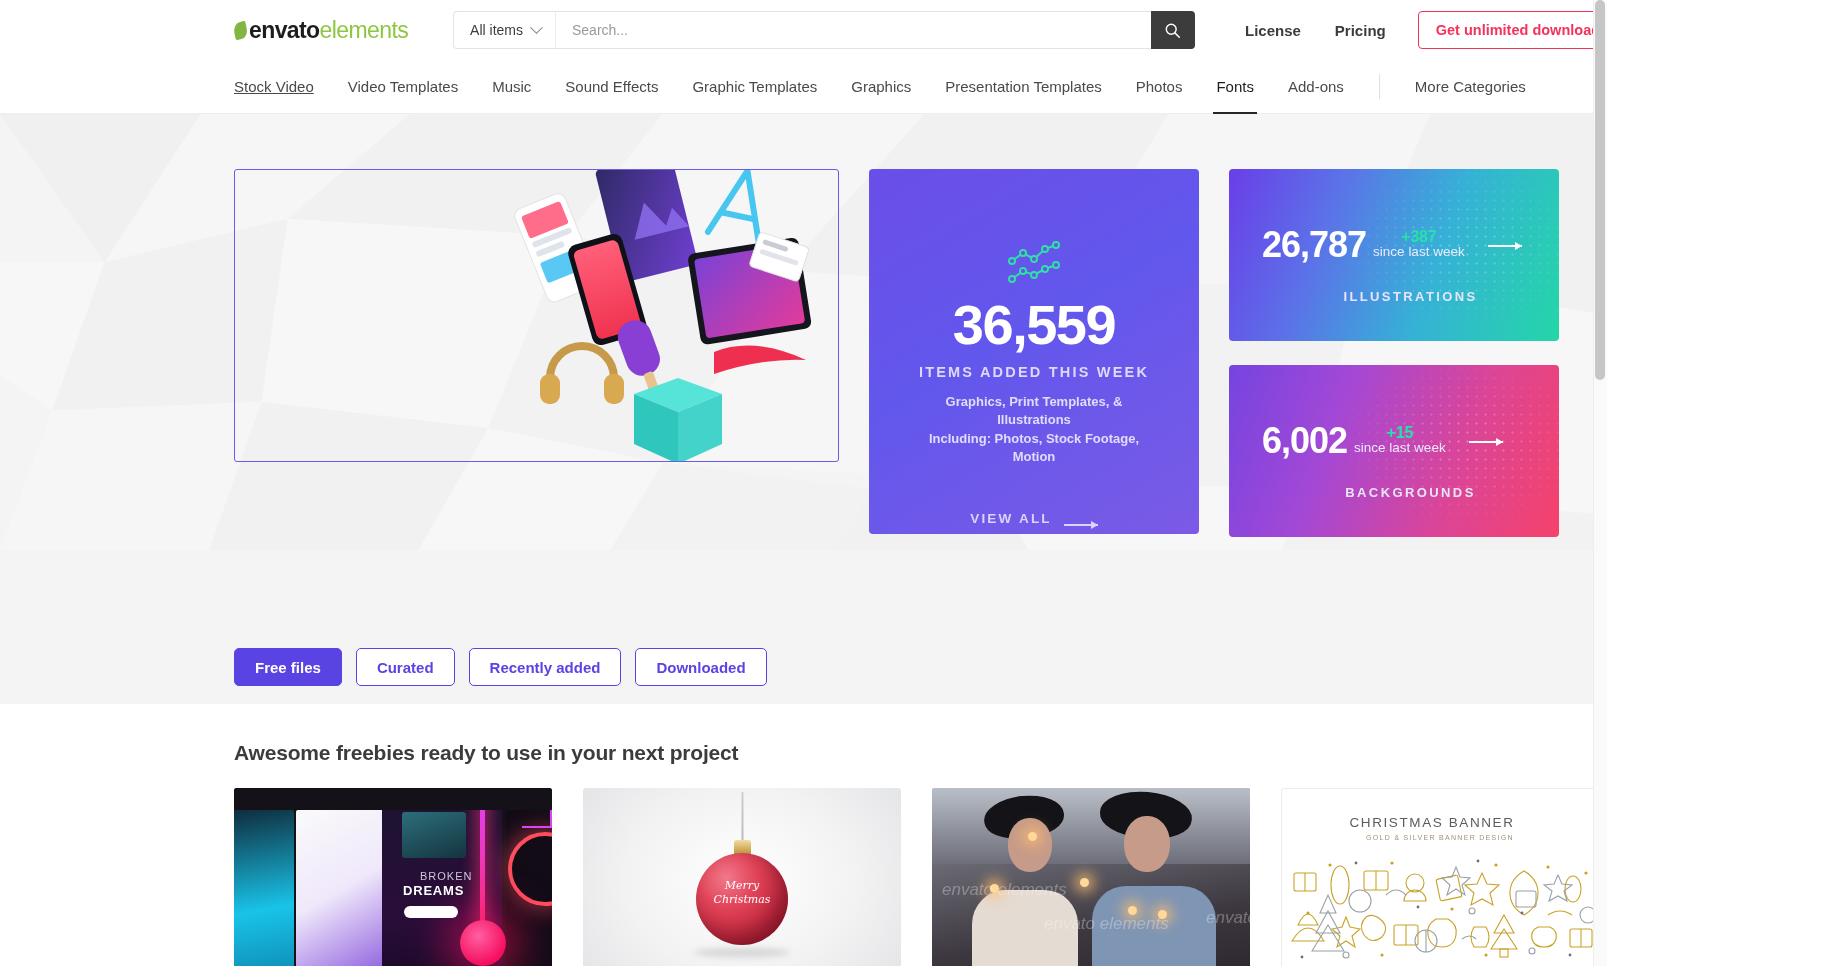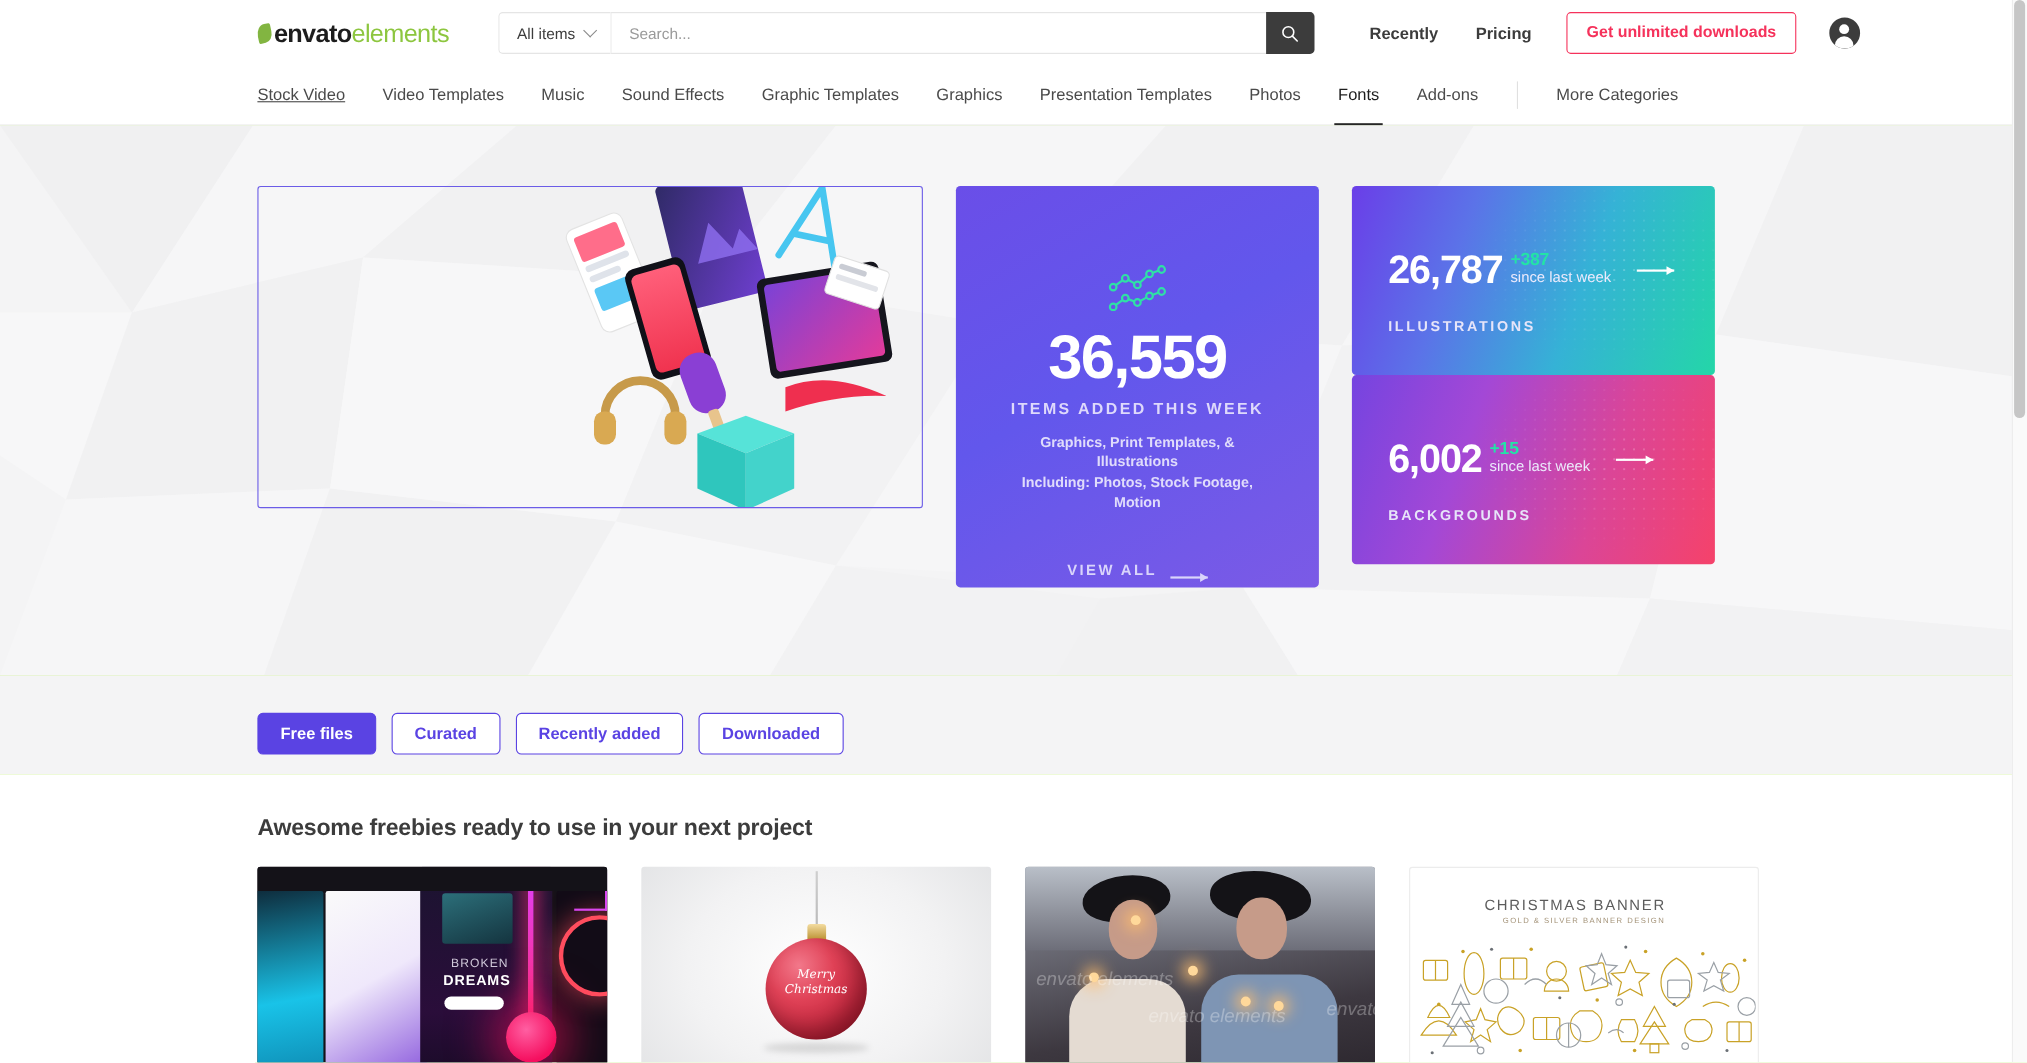--- a/index.html
+++ b/index.html
@@ -8,24 +8,24 @@
     width: 1843px;
     height: 966px;
     overflow: hidden;
     background: #ffffff;
     font-family: "Liberation Sans", sans-serif;
     -webkit-font-smoothing: antialiased;
   }
 
   .page {
     position: relative;
-    width: 1843px;
+    width: 1607px;
     height: 966px;
     overflow: hidden;
-    background: #bef264;
+    background: #22c55e;
   }
 
   
   .header {
     height: 60px;
     display: flex;
     align-items: center;
     padding: 0 40px 0 234px;
     background: #ffffff;
   }
@@ -302,21 +302,21 @@
   }
   .arrow-line::after {
     content:"";
     position: absolute; right: 0; top: -3px;
     border-left: 7px solid currentColor;
     border-top: 4px solid transparent;
     border-bottom: 4px solid transparent;
   }
 
   
-  .stat-col { display: flex; flex-direction: column; flex: none; }
+  .stat-col { display: flex; flex-direction: column; gap: 24px; flex: none; text-align: center; }
   .stat-small {
     width: 330px;
     height: 172px;
     border-radius: 4px;
     position: relative;
     overflow: hidden;
     color: #fff;
     padding: 58px 0 0 33px;
     cursor: pointer;
   }
@@ -408,21 +408,21 @@
   
   .c1 { background: #141218; }
   .c1 .slab { position: absolute; top: 22px; bottom: 16px; border-radius: 2px; overflow: hidden; }
   .c1 .s1 { left: -12px; width: 72px; background: linear-gradient(170deg,#0e2a3a,#19c3e8 55%,#0c7fa8); }
   .c1 .s2 { left: 62px; width: 92px; background: linear-gradient(150deg,#fafafa 0%, #efe8fb 45%, #7d45d8 100%); }
   .c1 .s3 { left: 148px; width: 120px; top: 0; bottom: 0; background: linear-gradient(180deg,#1b1430,#2a0d3a 60%,#120a1e); }
   .c1 .s4 { left: 272px; width: 80px; background: #120c17; }
   .c1 .neonline { position:absolute; left: 246px; top: 4px; width: 5px; height: 136px; background: linear-gradient(#e040fb,#ff2d78); box-shadow: 0 0 16px 3px rgba(255,45,120,.75); border-radius: 3px;}
   .c1 .neondot { position:absolute; left: 226px; top: 132px; width: 46px; height: 46px; border-radius: 50%; background: radial-gradient(circle at 40% 35%, #ff5fa2, #f50f5f 70%); box-shadow: 0 0 40px 14px rgba(245,15,95,.55); }
   .c1 .ring { position:absolute; left: 274px; top: 44px; width: 74px; height: 74px; border-radius: 50%; border: 4px solid #ff4d5e; box-shadow: 0 0 22px 3px rgba(255,77,94,.55); }
-  .c1 .bd1 { position:absolute; left: 176px; top: 82px; color:#cfc7d8; font-size: 11px; letter-spacing: 1px; }
+  .c1 .bd1 { position:absolute; left: 186px; top: 82px; color:#cfc7d8; font-size: 11px; letter-spacing: 1px; }
   .c1 .bd2 { position:absolute; left: 169px; top: 95px; color:#ffffff; font-size: 13px; font-weight: 700; letter-spacing: .8px;}
   .c1 .pill { position:absolute; left: 170px; top: 118px; width: 54px; height: 12px; background:#fff; border-radius: 7px;}
   .c1 .thumbimg { position:absolute; left: 168px; top: 24px; width: 64px; height: 46px; border-radius: 3px; background: linear-gradient(160deg,#2c6f7a,#14343f); }
   .c1 .bezel { position:absolute; left:0; right:0; top:0; height: 22px; background:#141218; }
   .c1 .cap { position:absolute; left: 288px; top: 6px; width: 30px; height: 34px; border: 2px solid #d946ef; border-left:none; }
 
   
   .c2 { background: radial-gradient(ellipse at 50% 42%, #ffffff 0%, #f2f2f3 52%, #dfe0e2 100%); }
   .c2 .string { position: absolute; left: 50%; top: 4px; width: 2px; height: 52px; background: linear-gradient(#cfcfcf,#b9b9b9); transform: translateX(-0.5px); }
   .c2 .cap { position: absolute; left: 50%; top: 52px; width: 17px; height: 15px; margin-left: -8.5px; border-radius: 3px 3px 1px 1px; background: linear-gradient(#f3dca0,#b98f2e); }
@@ -502,21 +502,21 @@
       <input class="search-input" type="text" placeholder="Search..." style="">
       <button class="search-btn">
         <svg width="17" height="17" viewBox="0 0 20 20">
           <circle cx="8.5" cy="8.5" r="5.8" fill="none" stroke="#ffffff" stroke-width="1.7"></circle>
           <line x1="12.8" y1="12.8" x2="18" y2="18" stroke="#ffffff" stroke-width="1.7" stroke-linecap="round"></line>
         </svg>
       </button>
     </div>
 
     <div class="header-links">
-      <a class="header-link">Recently</a>
+      <a class="header-link">License</a>
       <a class="header-link">Pricing</a>
     </div>
 
     <button class="cta-btn">Get unlimited downloads</button>
 
     <div class="avatar">
       <div class="avatar-body"></div>
     </div>
   </div>
 

